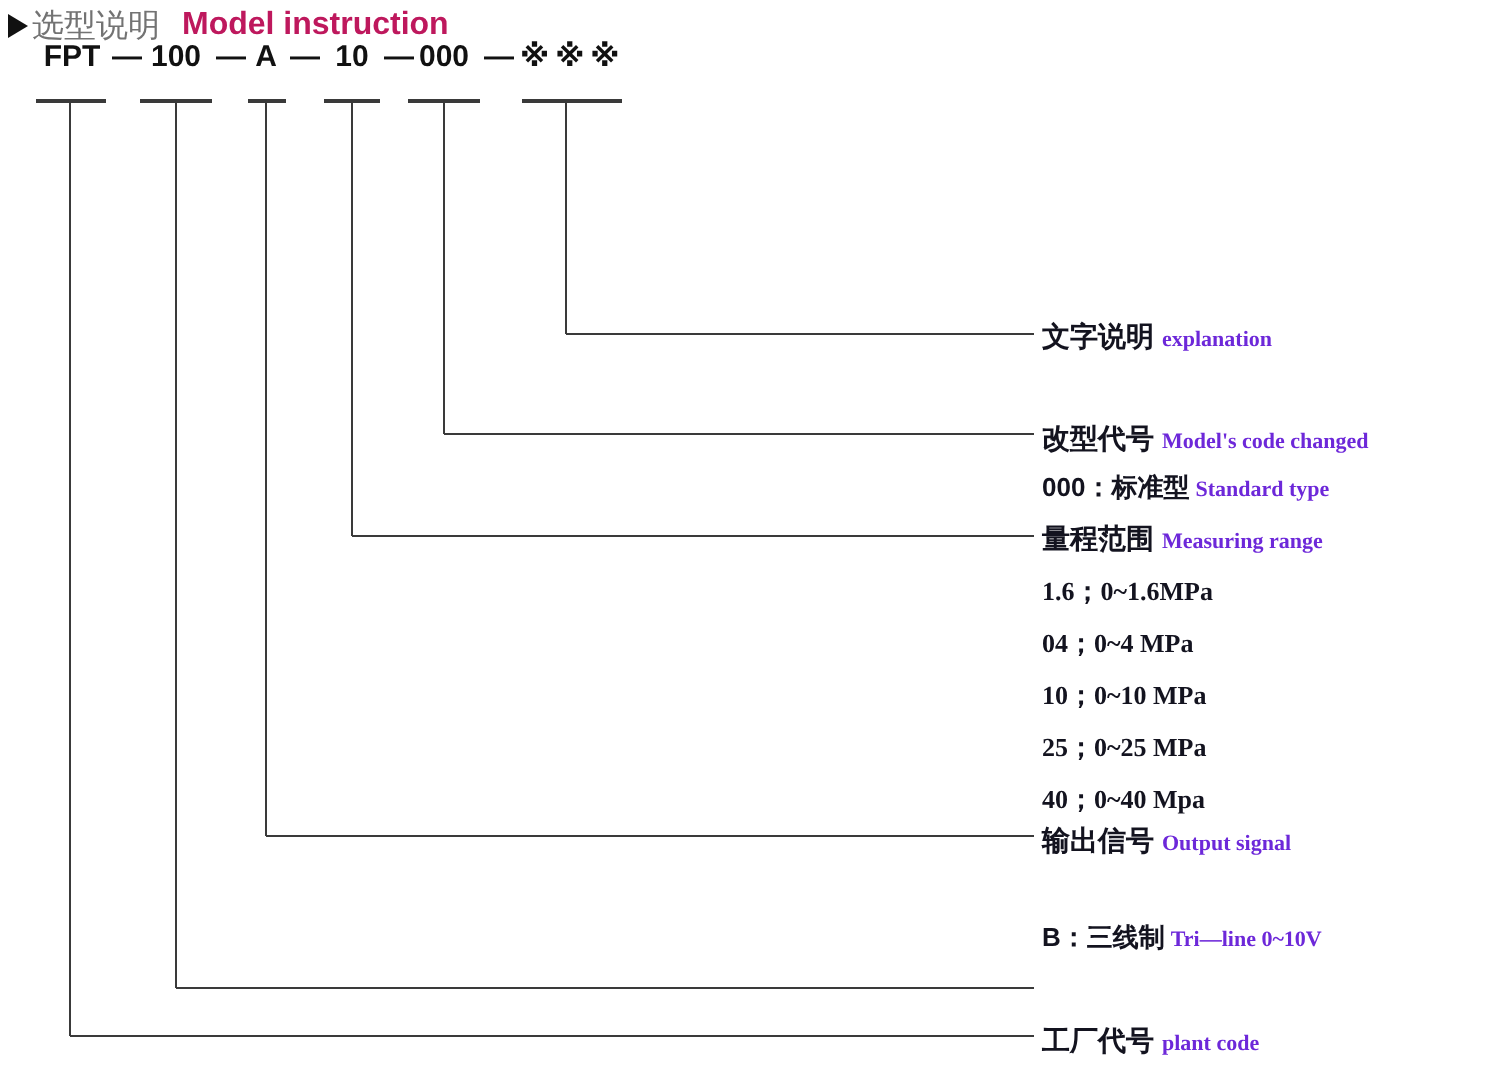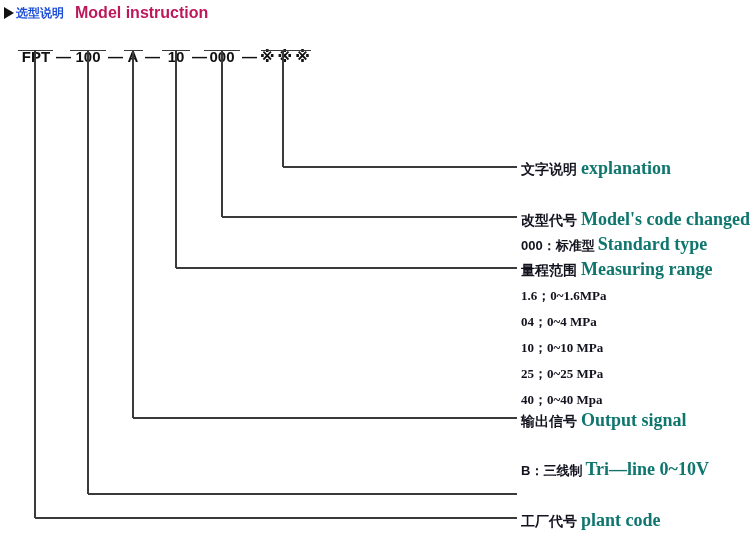--- a/index.html
+++ b/index.html
@@ -29,38 +29,38 @@
   .tri-icon {
     width: 0;
     height: 0;
     border-top: 6px solid transparent;
     border-bottom: 6px solid transparent;
     border-left: 10px solid #111111;
     margin-right: 2px;
   }
   .title-cn {
     font-family: "Liberation Sans", "DejaVu Sans", sans-serif;
-    font-weight: bold;
-    font-size: 12px;
-    color: #1d4ed8;
+    font-weight: normal;
+    font-size: 16px;
+    color: #737373;
     letter-spacing: 0px;
   }
   .title-en {
     font-family: "Liberation Sans", "DejaVu Sans", sans-serif;
     font-weight: bold;
     font-size: 16px;
     color: #be185d;
     margin-left: 11px;
   }
 
   
   .code-line {
     position: absolute;
     left: 0;
-    top: 48px;
+    top: 20px;
     width: 734px;
     height: 24px;
   }
   .code-seg {
     position: absolute;
     top: 0;
     font-family: "Liberation Sans", "DejaVu Sans", sans-serif;
     font-weight: bold;
     font-size: 15px;
     color: #111111;
@@ -110,22 +110,22 @@
   }
   .legend-row .cn {
     font-family: "Liberation Sans", "DejaVu Sans", sans-serif;
     font-weight: bold;
     font-size: 14px;
     color: #13131f;
   }
   .legend-row .en {
     font-family: "Liberation Serif", "DejaVu Serif", serif;
     font-weight: bold;
-    font-size: 18px;
-    color: #0f766e;
+    font-size: 11px;
+    color: #6d28d9;
     margin-left: 4px;
   }
   .legend-row.sub .cn { font-size: 13px; }
   .legend-row.sub .en { margin-left: 3px; }
   .legend-row .mono {
     font-family: "Liberation Serif", "DejaVu Serif", serif;
     font-weight: bold;
     font-size: 13px;
     color: #13131f;
   }

